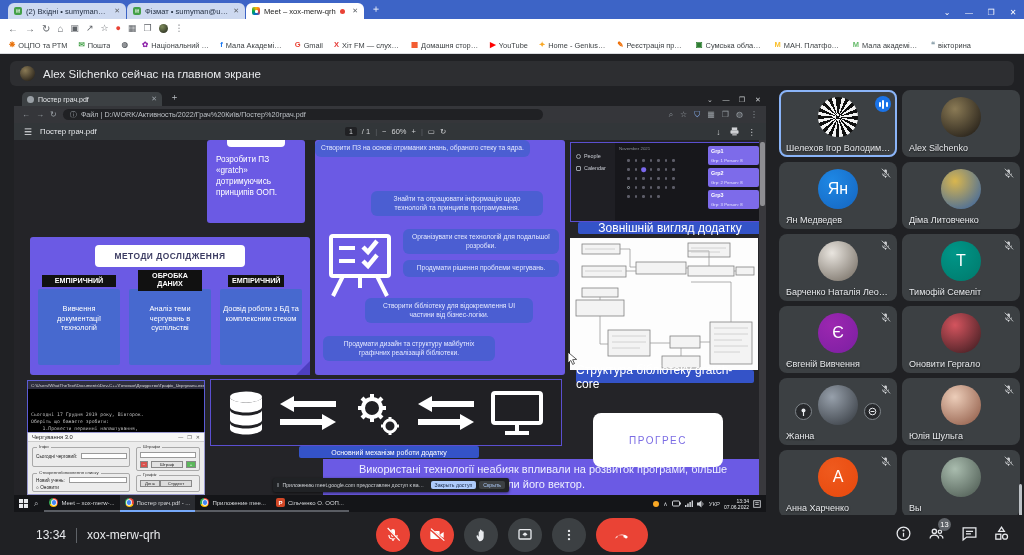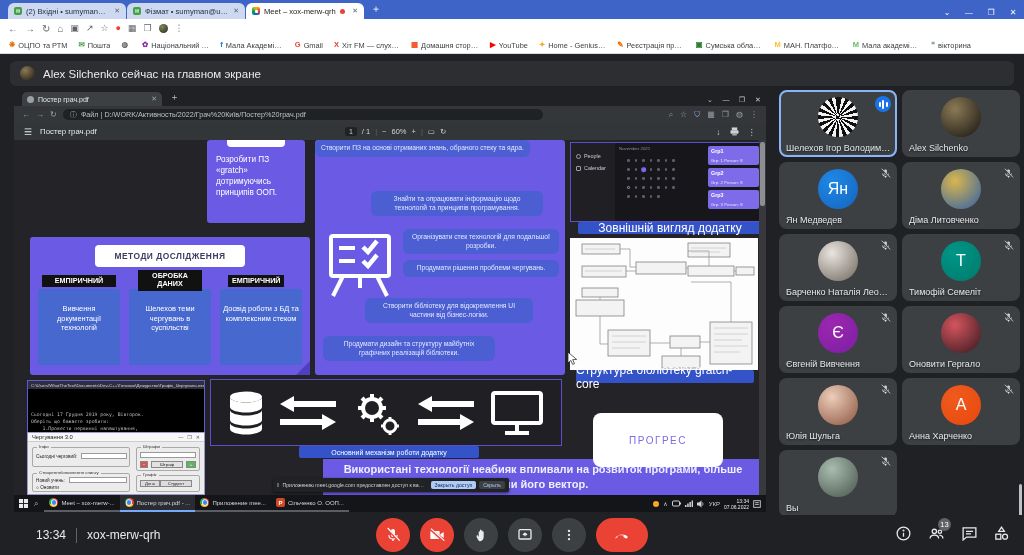--- a/index.html
+++ b/index.html
@@ -92,21 +92,21 @@
 .ftitle{height:9px;background:#f7f7f7;border-bottom:1px solid #ccc;display:flex;align-items:center;padding:0 4px;gap:3px}
 .ftxt{font-size:5.8px;color:#222}
 .fcaps{margin-left:auto;display:flex;gap:4px;color:#555;font-size:5px}
 .gbox{position:absolute;border:1px solid #a9a9a9;border-radius:2px}
 .gleg{position:absolute;top:-3.5px;left:4px;background:#ececec;font-size:4.4px;color:#333;padding:0 2px;line-height:1;max-width:90%;white-space:nowrap;overflow:hidden}
 .flbl{font-size:4.7px;color:#222}
 .finp{background:#fff;border:1px solid #9a9a9a;height:6px}
 .fbtn{border:1px solid #888;background:#e2e2e2;font-size:4.3px;color:#222;display:flex;align-items:center;justify-content:center;height:7px}
 .mech{left:196px;top:239px;width:352px;height:67px;background:#202024;border:1px solid #5b4fd0;display:flex;align-items:center;justify-content:space-evenly}
 .prog{left:579px;top:273px;width:130px;height:54px;background:#fff;border-radius:8px;display:flex;align-items:center;justify-content:center;color:#7b6ce4;font-size:10px;letter-spacing:1.5px;z-index:3}
-.strip{left:309px;top:319px;width:440px;height:36px;background:var(--purple,#6b5ae4);color:#eef0ff;font-size:11px;font-weight:bold;text-align:center;padding-top:3px;line-height:15px}
+.strip{left:309px;top:319px;width:440px;height:36px;background:var(--purple,#6b5ae4);color:#eef0ff;font-size:11px;font-weight:normal;text-align:center;padding-top:3px;line-height:15px}
 .notif{left:259px;top:388px;width:236px;height:14px;background:#202225;border-radius:2px;box-shadow:0 1px 3px rgba(0,0,0,.6);display:flex;align-items:center;gap:3px;padding:0 4px;z-index:5}
 .ntxt{color:#cfd2d6;font-size:5.2px}
 .nbtn1{background:#aecbfa;color:#1a2a4a;font-size:5.2px;border-radius:2px;padding:1px 4px;flex:none}
 .nbtn2{background:#3c4043;color:#aecbfa;font-size:5.2px;border-radius:2px;padding:1px 4px;flex:none}
 .wtb{left:0;top:405px;width:752px;height:17px;background:#141518;display:flex;align-items:center;padding:0 5px;gap:6px;z-index:6}
 .wapp{display:flex;align-items:center;gap:3px;height:17px;padding:0 5px;border-bottom:2px solid #5a5d63;max-width:88px}
 .wapp.on{background:#2a2c31;border-bottom-color:#76a9fa}
 .wlbl{font-size:6px;color:#d6d8db}
 .cico{width:9px;height:9px;border-radius:50%;background:conic-gradient(#ea4335 0 33%,#fbbc04 0 66%,#34a853 0);position:relative;flex:none}
 .cico::after{content:"";position:absolute;inset:2.4px;background:#4285f4;border-radius:50%;box-shadow:0 0 0 .8px #fff}
@@ -360,21 +360,21 @@
             <div class="bub">Продумати дизайн та структуру майбутніх графічних реалізацій бібліотеки.</div>
             <div class="bub">Створити ПЗ на основі отриманих знань, обраного стеку та ядра.</div>
           </div>
 
         <div class="ab pbox fold" style="left:16px;top:97px;width:280px;height:138px">
           <div class="mtitle">МЕТОДИ ДОСЛІДЖЕННЯ</div>
           <div class="mchip" style="left:12px;width:74px">ЕМПІРИЧНИЙ</div>
           <div class="mchip" style="left:108px;width:64px;top:33px">ОБРОБКА ДАНИХ</div>
           <div class="mchip" style="left:198px;width:56px">ЕМПІРИЧНИЙ</div>
           <div class="mcol" style="left:8px">Вивчення документації технологій</div>
-          <div class="mcol" style="left:99px">Шелехов теми чергувань в суспільстві</div>
+          <div class="mcol" style="left:99px">Аналіз теми чергувань в суспільстві</div>
           <div class="mcol" style="left:190px">Досвід роботи з БД та комплексним стеком</div>
         </div>
 
         <div class="ab appshot">
           <div class="appsb">
             <div class="nav">
                 <span class="nic" style="border-radius:50%"></span>
                 <span>People</span>
               </div>
             <div class="nav">
@@ -766,20 +766,47 @@
           <div class="pname tr">Оновити Гергало</div>
           <svg class="micoff" width="11" height="11" viewBox="0 0 24 24">
             <path fill="#e8eaed" d="M12 15a3 3 0 0 0 3-3V6a3 3 0 0 0-6 0v6a3 3 0 0 0 3 3z"></path>
             <path fill="#e8eaed" d="M17.3 12a5.3 5.3 0 0 1-10.6 0H5a7 7 0 0 0 6 6.9V21h2v-2.1A7 7 0 0 0 19 12h-1.7z"></path>
             <line x1="3" y1="2" x2="21" y2="21" stroke="#3c4043" stroke-width="3.5"></line>
             <line x1="4" y1="1.5" x2="22" y2="20.5" stroke="#e8eaed" stroke-width="1.8"></line>
           </svg>
 
         </div>
 
+        <div class="ptile">
+          <div class="pav" style="--c1: #97a0ab; --c2: #30353b;">
+            <span class="pltr"></span>
+          </div>
+          <div class="pname tr">Жанна</div>
+          <svg class="micoff" width="11" height="11" viewBox="0 0 24 24">
+            <path fill="#e8eaed" d="M12 15a3 3 0 0 0 3-3V6a3 3 0 0 0-6 0v6a3 3 0 0 0 3 3z"></path>
+            <path fill="#e8eaed" d="M17.3 12a5.3 5.3 0 0 1-10.6 0H5a7 7 0 0 0 6 6.9V21h2v-2.1A7 7 0 0 0 19 12h-1.7z"></path>
+            <line x1="3" y1="2" x2="21" y2="21" stroke="#3c4043" stroke-width="3.5"></line>
+            <line x1="4" y1="1.5" x2="22" y2="20.5" stroke="#e8eaed" stroke-width="1.8"></line>
+          </svg>
+
+          <div class="hovctl">
+            <span class="hbtn">
+              <svg width="9" height="10" viewBox="0 0 10 10">
+                <circle cx="5" cy="3.2" r="2.2" fill="#e8eaed"></circle>
+                <line x1="5" y1="5" x2="5" y2="9.5" stroke="#e8eaed" stroke-width="1.3"></line>
+              </svg>
+            </span>
+            <span class="hbtn">
+              <svg width="9" height="9" viewBox="0 0 10 10">
+                <circle cx="5" cy="5" r="3.7" fill="none" stroke="#e8eaed" stroke-width="1.1"></circle>
+                <line x1="2.8" y1="5" x2="7.2" y2="5" stroke="#e8eaed" stroke-width="1.1"></line>
+              </svg>
+            </span>
+          </div>
+        </div>
 
         <div class="ptile">
           <div class="pav" style="--c1: #eccdb9; --c2: #8a5440;">
             <span class="pltr"></span>
           </div>
           <div class="pname tr">Юлія Шульга</div>
           <svg class="micoff" width="11" height="11" viewBox="0 0 24 24">
             <path fill="#e8eaed" d="M12 15a3 3 0 0 0 3-3V6a3 3 0 0 0-6 0v6a3 3 0 0 0 3 3z"></path>
             <path fill="#e8eaed" d="M17.3 12a5.3 5.3 0 0 1-10.6 0H5a7 7 0 0 0 6 6.9V21h2v-2.1A7 7 0 0 0 19 12h-1.7z"></path>
             <line x1="3" y1="2" x2="21" y2="21" stroke="#3c4043" stroke-width="3.5"></line>

